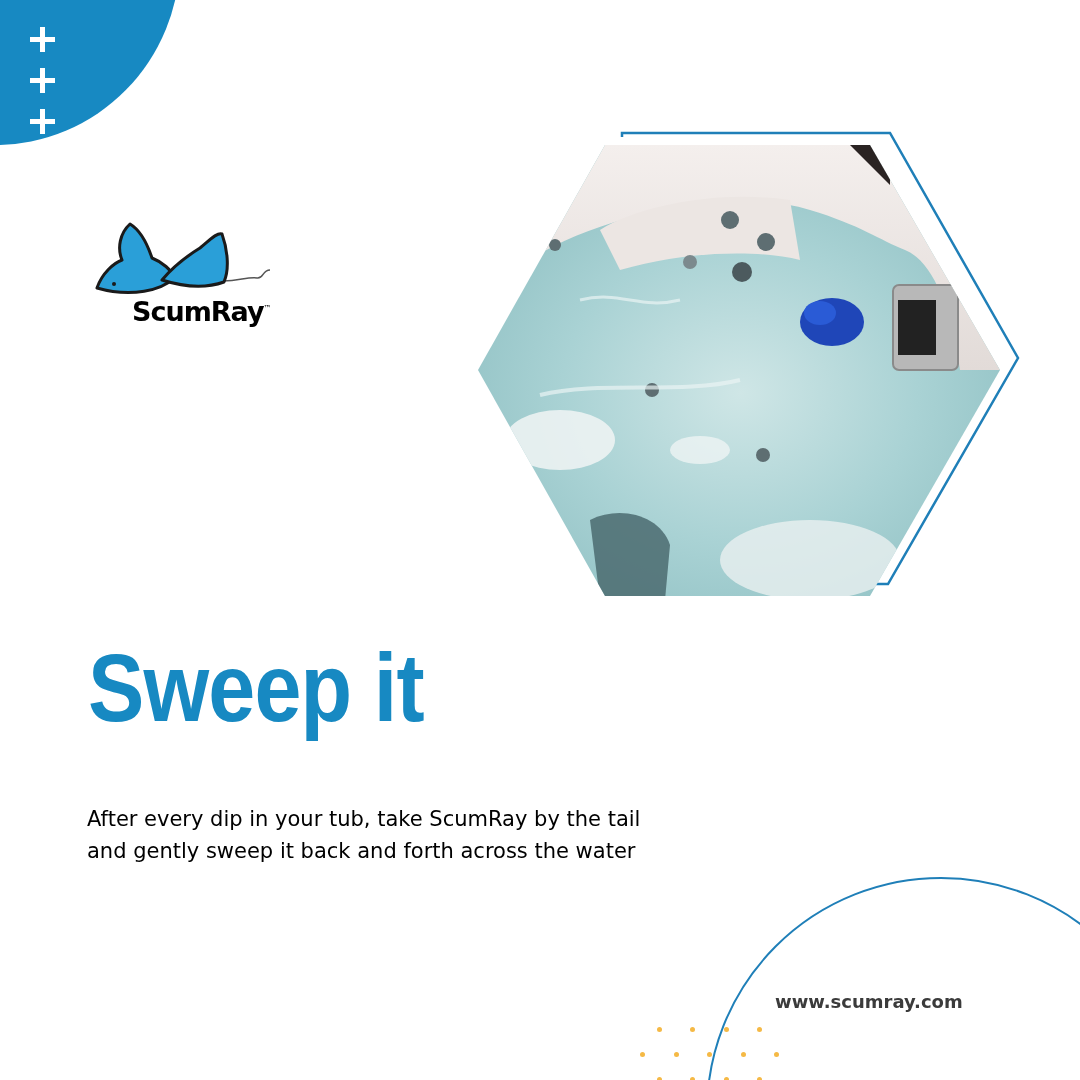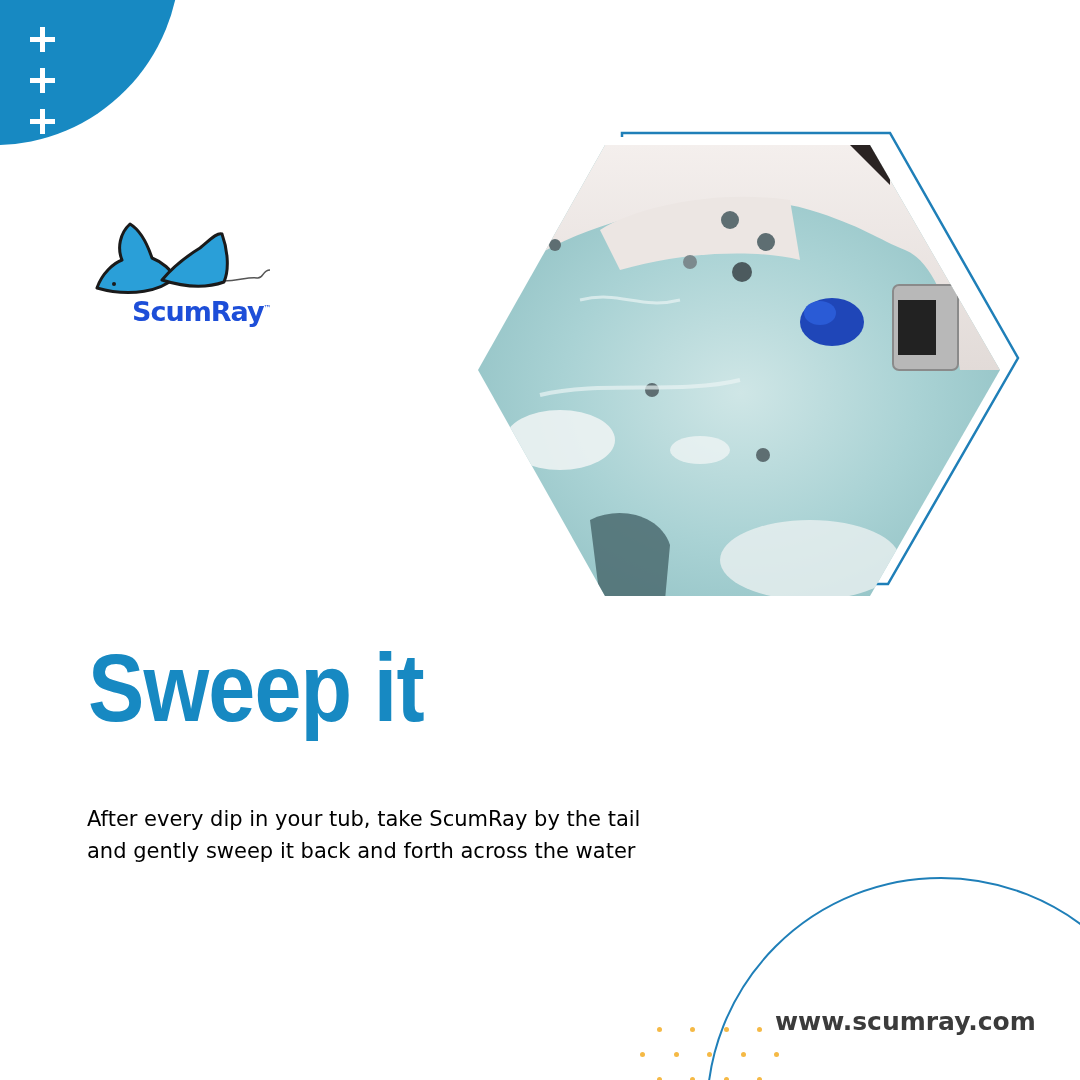--- a/index.html
+++ b/index.html
@@ -18,43 +18,43 @@
   }
   .plus::before, .plus::after {
     content: ""; position: absolute; background: #ffffff;
   }
   .plus::before { left: 0; top: 10px; width: 25px; height: 5px; }
   .plus::after { left: 10px; top: 0; width: 5px; height: 25px; }
 
   .logo { position: absolute; left: 92px; top: 218px; width: 185px; height: 115px; }
   .logo-text {
     position: absolute; left: 40px; top: 78px;
-    font-family: "DejaVu Sans", sans-serif; font-size: 27px; color: #1d4ed8;
+    font-family: "DejaVu Sans", sans-serif; font-size: 27px; color: #000000;
     letter-spacing: -1px; font-weight: bold;
   }
   .logo-text .tm { font-size: 8px; vertical-align: super; font-weight: normal; }
 
   .hex-wrap { position: absolute; left: 0; top: 0; width: 1080px; height: 1080px; pointer-events: none; }
 
   .headline {
     position: absolute; left: 88px; top: 640px;
     font-family: "Liberation Sans", sans-serif; font-weight: bold;
     font-size: 96px; color: #1789c2; letter-spacing: -1px;
     transform: scaleX(0.88); transform-origin: left top;
     line-height: 1;
   }
   .body-text {
     position: absolute; left: 87px; top: 803px; width: 560px;
     font-family: "DejaVu Sans", sans-serif; font-size: 21px; line-height: 32px;
     color: #000000; font-weight: normal;
   }
   .url {
     position: absolute; left: 775px; top: 991px;
-    font-family: "DejaVu Sans", sans-serif; font-weight: bold; font-size: 25px;
-    color: #3b3b3b; letter-spacing: 0px; margin-top: 16px;
+    font-family: "DejaVu Sans", sans-serif; font-weight: bold; font-size: 18px;
+    color: #3b3b3b; letter-spacing: 0px;
   }
   .ring {
     position: absolute; left: 706px; top: 877px;
     width: 470px; height: 470px; border-radius: 50%;
     border: 2px solid #1f7fb8; box-sizing: border-box;
   }
   .dot { position: absolute; width: 5px; height: 5px; border-radius: 50%; background: #f5b945; }
 </style>
 </head>
 <body>

